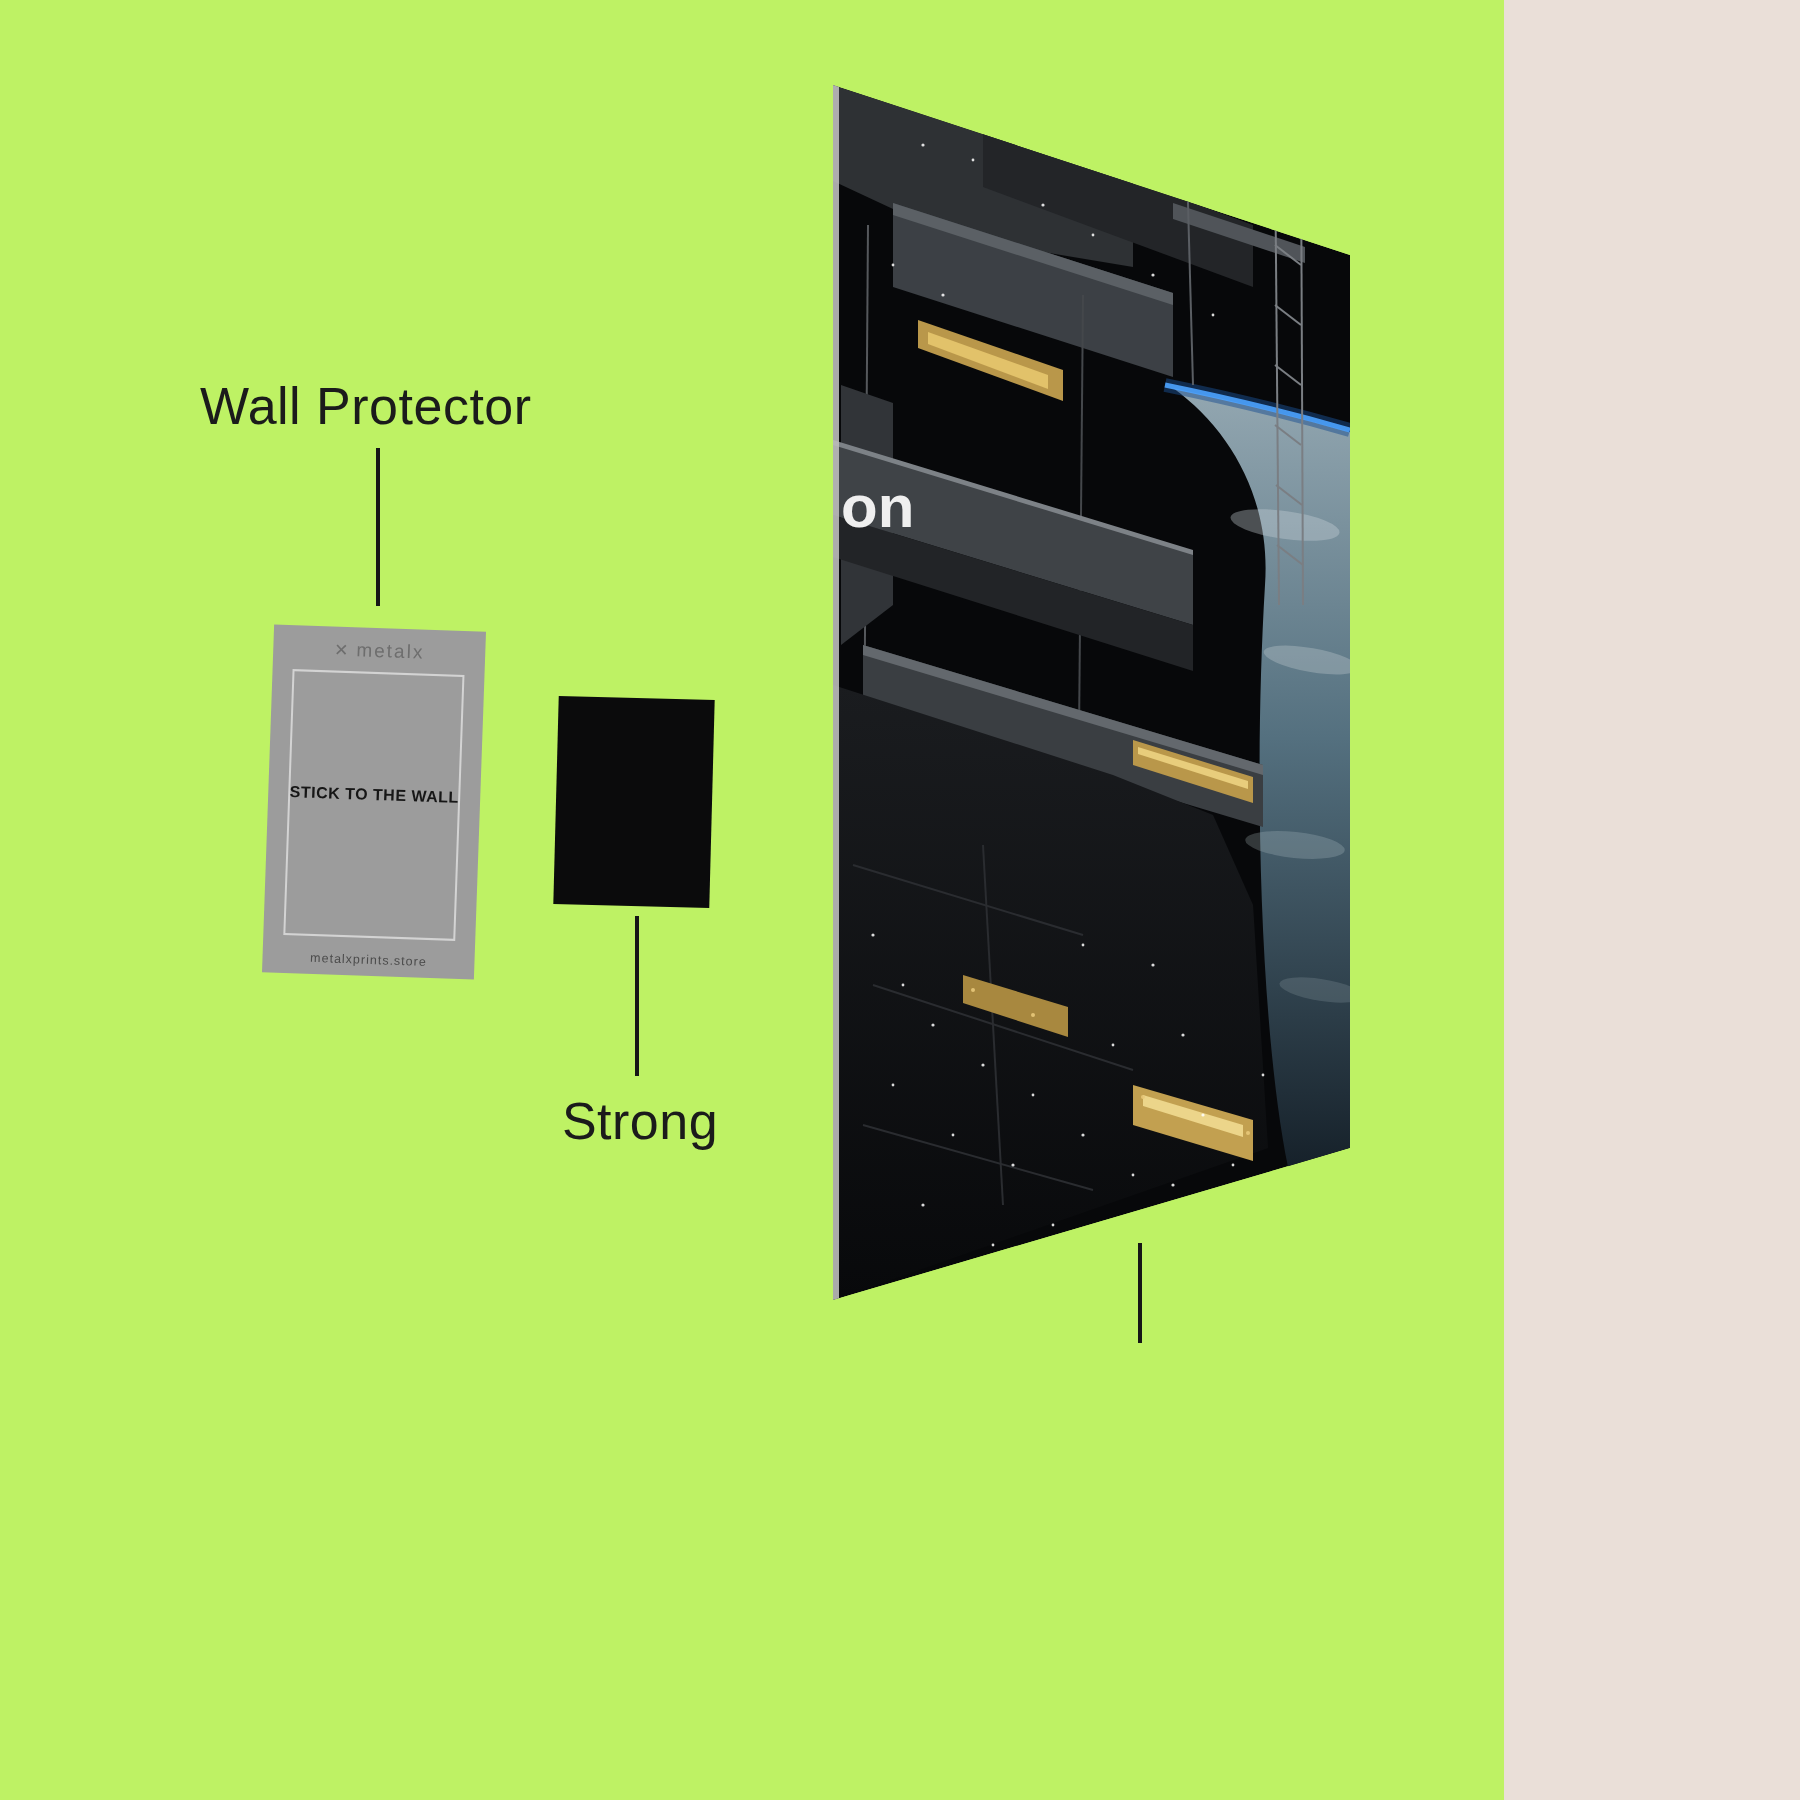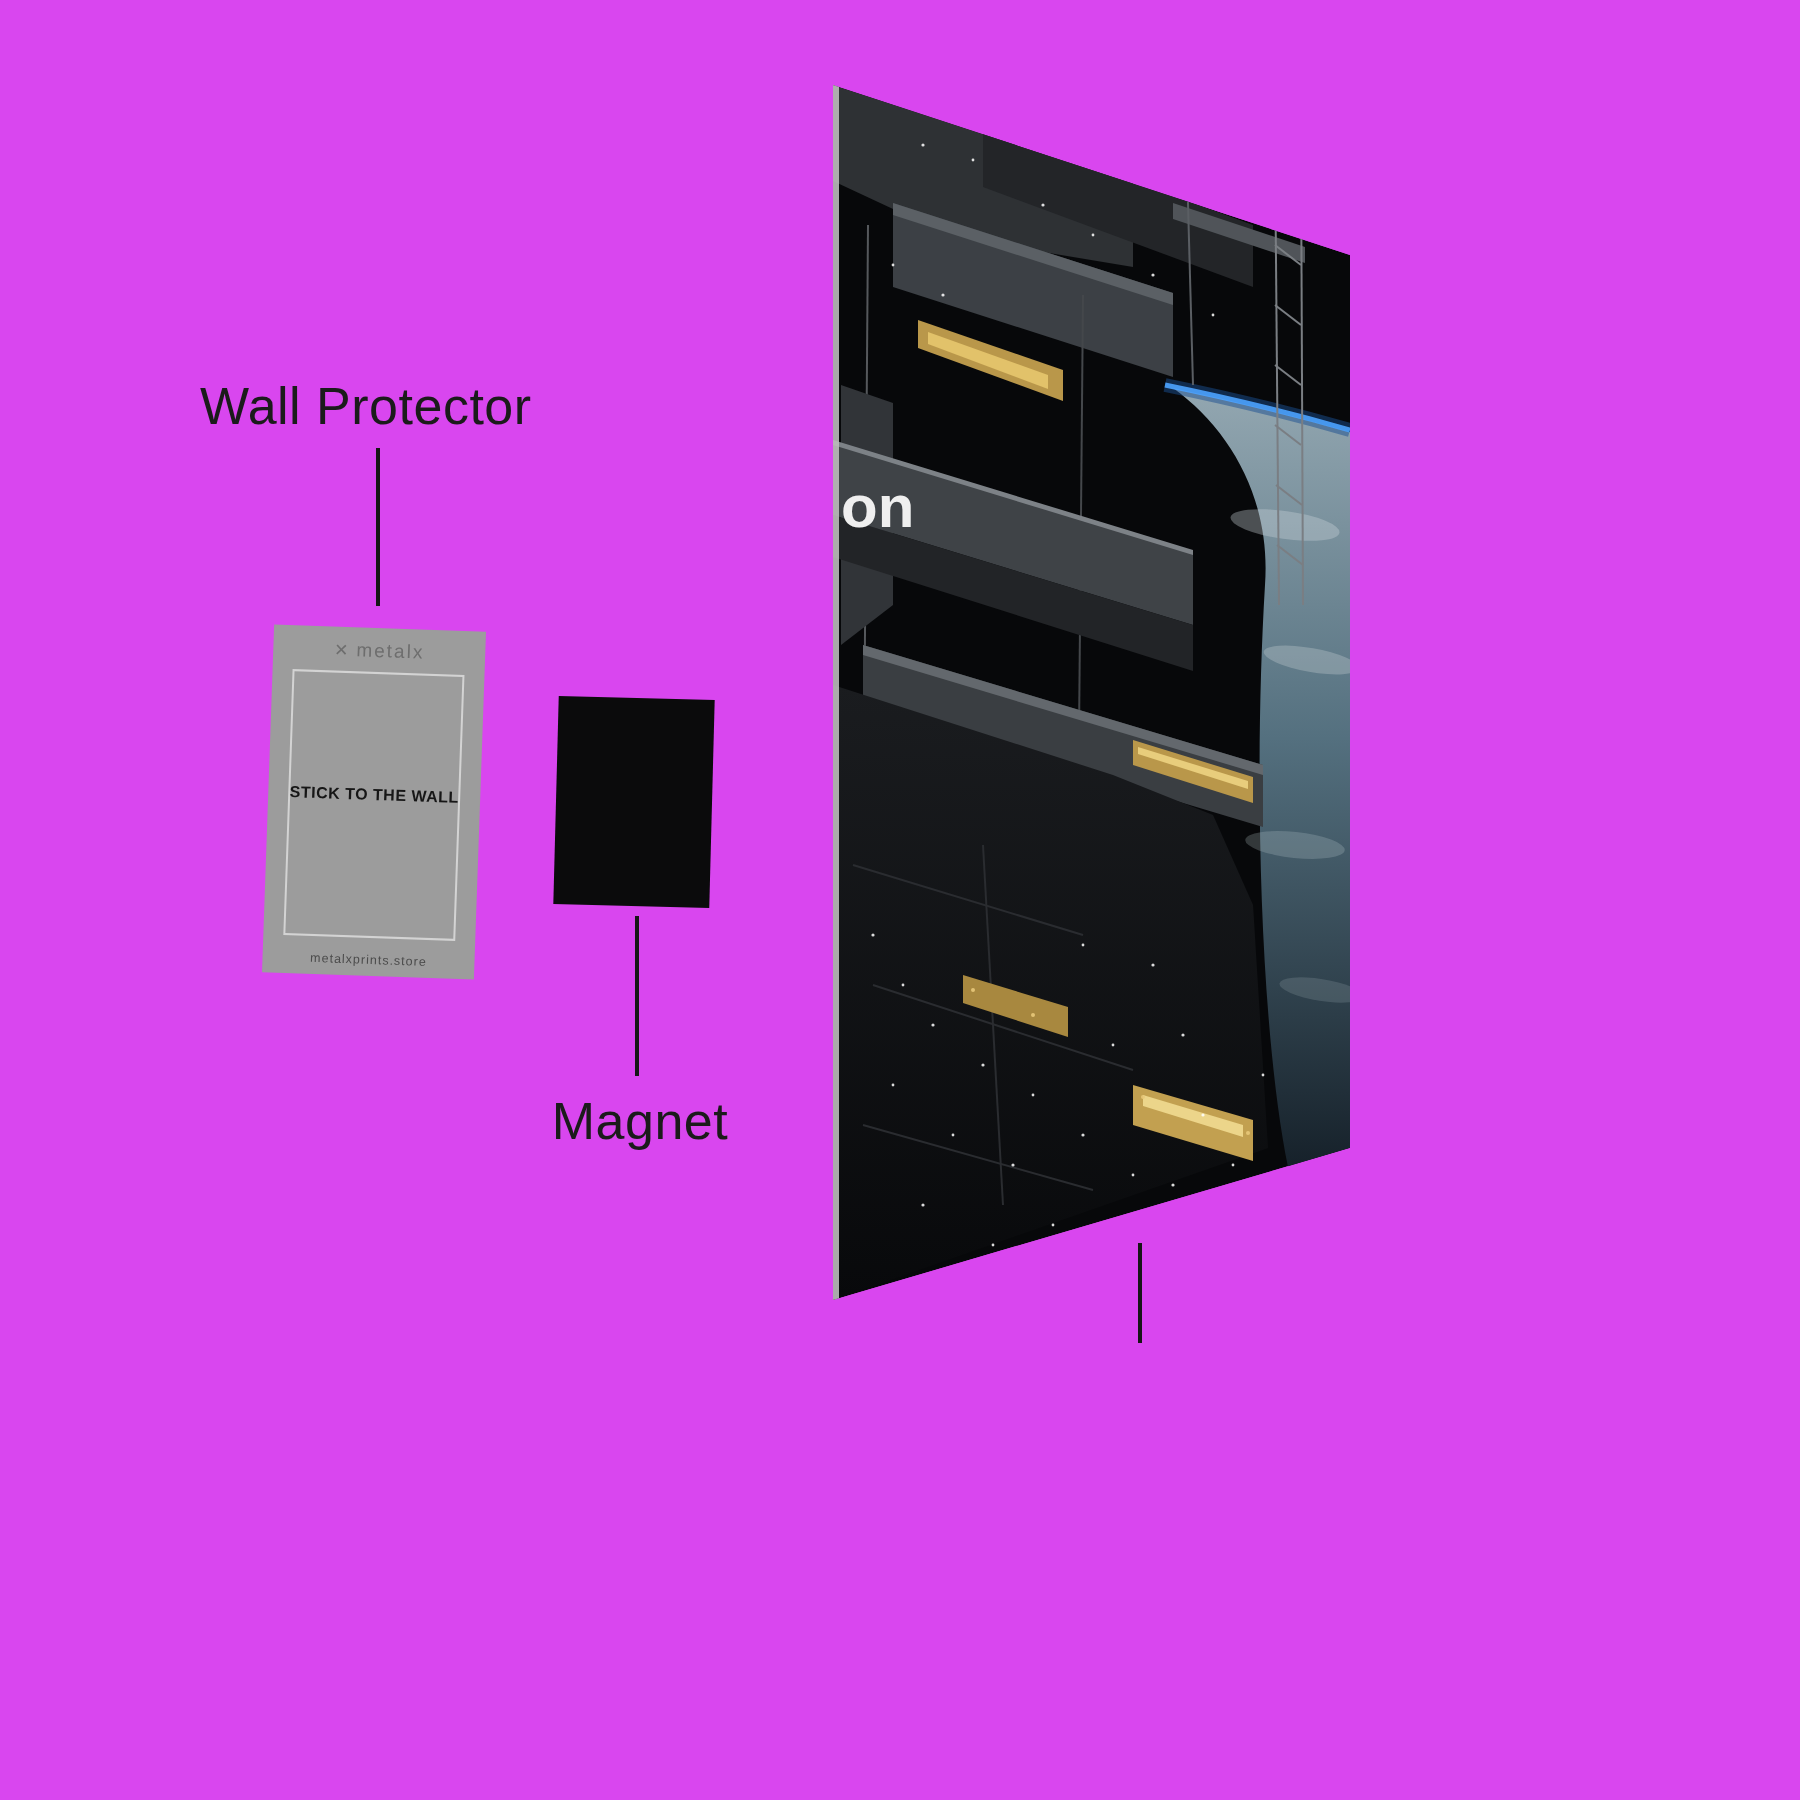--- a/index.html
+++ b/index.html
@@ -1,18 +1,18 @@
 <!DOCTYPE html>
 <html><head>
 <meta charset="utf-8">
 <style>
   html,body{margin:0;padding:0;background:#eadfd8;}
   .canvas{
-    position:relative;width:1800px;height:1800px;overflow:hidden;
-    background:#d946ef;
+    position:relative;width:1504px;height:1800px;overflow:hidden;
+    background:#bef264;
     font-family:"Liberation Sans",sans-serif;
     color:#1b1b1b;
   }
   .label{
     position:absolute;
     font-size:52px;font-weight:500;letter-spacing:.5px;color:#1b1b1b;
   }
   .label-center{text-align:center;}
   .connector{position:absolute;width:4px;background:#161616;}
 
@@ -67,21 +67,21 @@
       <span class="brand-mark">✕</span><span>metalx</span>
     </div>
     <div class="wp-inner"></div>
     <div class="wp-center">STICK TO THE WALL</div>
     <div class="wp-footer">metalxprints.store</div>
   </div>
 
   <div class="magnet"></div>
   <div class="connector" id="sm-line"></div>
   <div class="label label-center" id="strong-magnet-label">
-    <span style="display:block">Magnet</span>
+    <span style="display:block">Strong</span>
   </div>
 
   <svg class="poster-svg" width="517" height="1215" viewBox="0 0 517 1215">
     <defs>
       <clipPath id="posterClip">
         <polygon points="0,0 517,170 517,1063 0,1215"></polygon>
       </clipPath>
       <linearGradient id="earthGrad" x1="0" y1="0" x2="0" y2="1">
         <stop offset="0" stop-color="#93a7b1"></stop>
         <stop offset="0.45" stop-color="#54707f"></stop>

